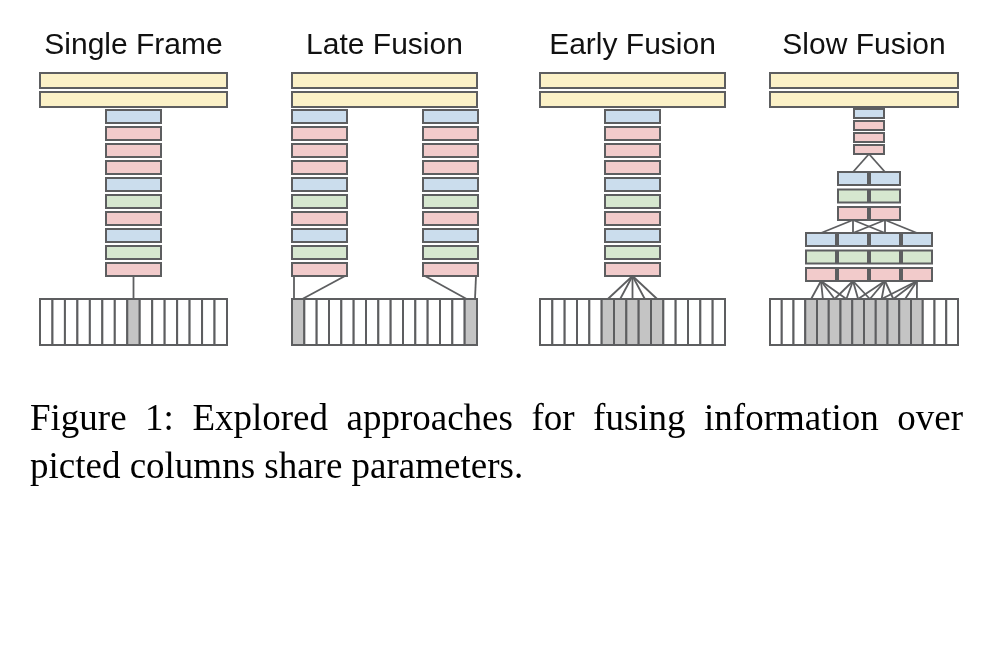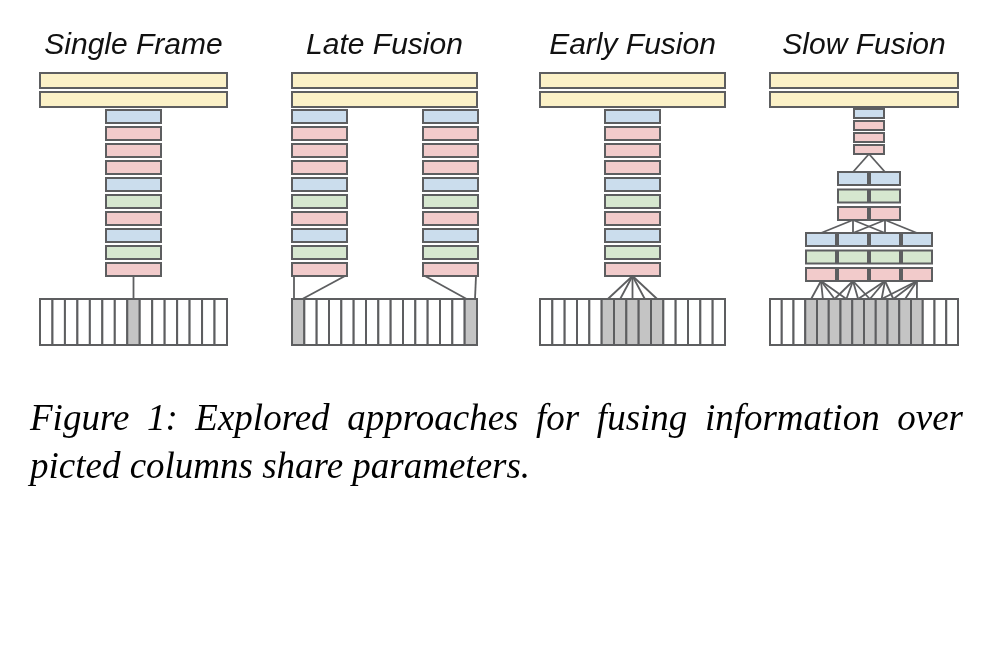--- a/index.html
+++ b/index.html
@@ -1,17 +1,17 @@
 <!DOCTYPE html>
 <html><head>
 <meta charset="utf-8">
 <style>
   html,body{margin:0;padding:0;background:#ffffff;}
   body{width:994px;height:655px;overflow:hidden;font-family:"Liberation Sans",sans-serif;}
-  .page{position:relative;width:994px;height:538px;background:#fff;font-style:italic;}
+  .page{position:relative;width:994px;height:538px;background:#fff;}
   #diagram{display:block;}
   .caption{
     margin:24px 31px 16px 30px;
     width:933px;
     font-family:"Liberation Serif",serif;
     font-size:37px;
     line-height:48px;
     color:#000;
   }
   .cap-line{text-align:justify;text-align-last:justify;white-space:normal;}

